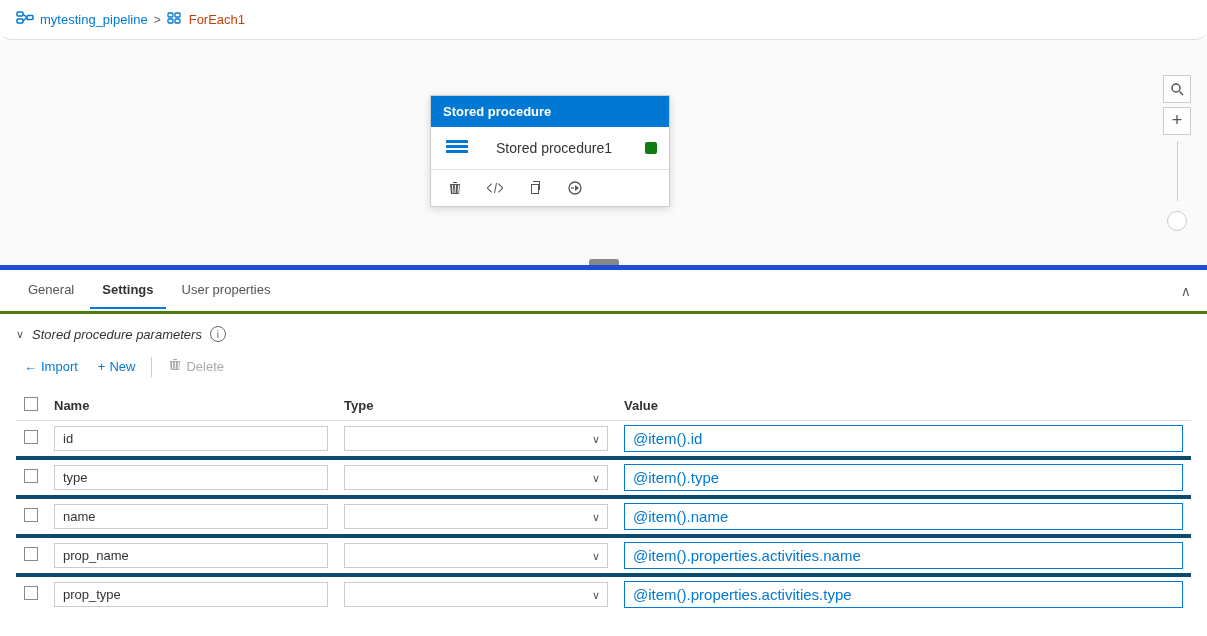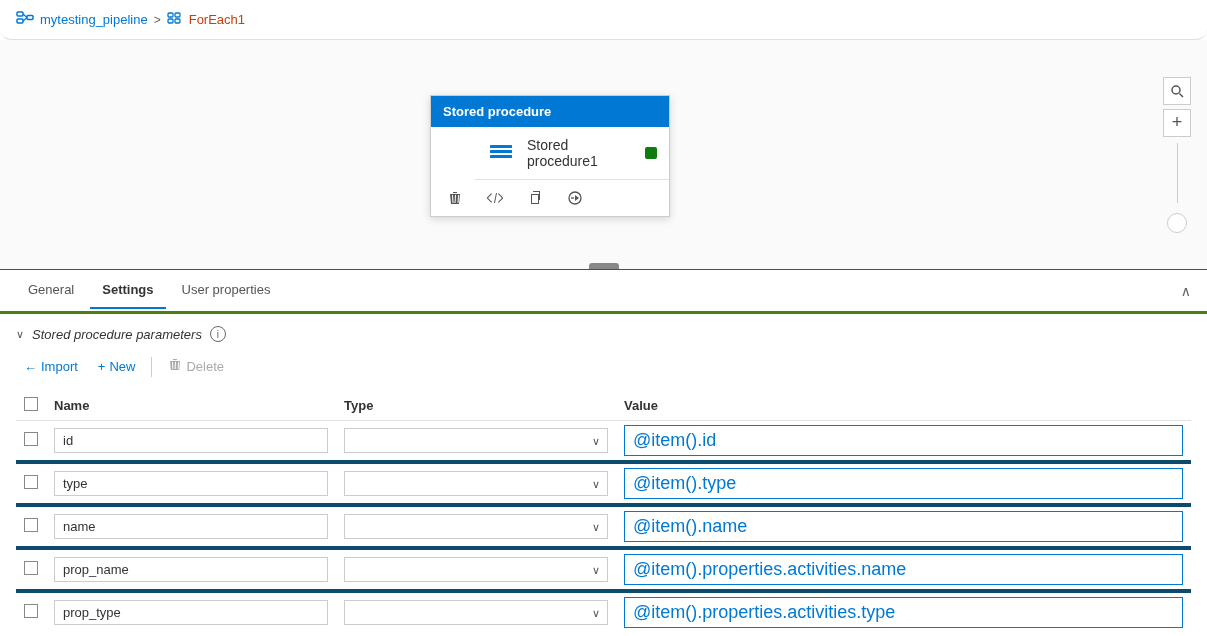--- a/index.html
+++ b/index.html
@@ -19,21 +19,21 @@
     .breadcrumb-icon { color: #0078d4; font-size: 16px; }
     .breadcrumb-link { color: #0078d4; cursor: pointer; font-size: 13px; }
     .breadcrumb-sep { color: #666; font-size: 12px; }
     .breadcrumb-current { color: #c2410c; font-size: 13px; display: flex; align-items: center; gap: 4px; }
 
     
     .canvas-area {
       position: relative;
       height: 230px;
       background: #fafafa;
-      border-bottom: 1px solid #1d4ed8;
+      border-bottom: 5px solid #1d4ed8;
       overflow: hidden;
       padding-left: 31px;
     }
 
     
     .activity-node {
       position: absolute;
       left: 430px;
       top: 55px;
       width: 240px;
@@ -45,23 +45,22 @@
       background: #0078d4;
       color: #fff;
       padding: 8px 12px;
       font-size: 13px;
       font-weight: 600;
     }
     .activity-body {
       padding: 10px 12px;
       display: flex;
       align-items: center;
-      gap: 12px;
+      gap: 25px;
       border-bottom: 1px solid #e0e0e0;
-      margin-left: 44px;
     }
     .activity-icon {
       width: 28px;
       height: 22px;
       display: flex;
       align-items: center;
       justify-content: center;
     }
     .activity-icon svg { width: 24px; height: 18px; }
     .activity-name { font-size: 14px; color: #333; flex: 1; }
@@ -290,21 +289,21 @@
       transform: translateY(-50%);
       color: #555;
       pointer-events: none;
       font-size: 11px;
     }
 
     .value-input {
       width: 100%;
       padding: 4px 8px;
       border: 1px solid #0078d4;
-      font-size: 18px;
+      font-size: 15px;
       outline: none;
       background: #fff;
       color: #0078d4;
     }
 
     
     .header-checkbox { width: 14px; height: 14px; border: 1px solid #888; display: inline-block; background: #fff; cursor: pointer; }
   </style>
 </head>
 <body>

